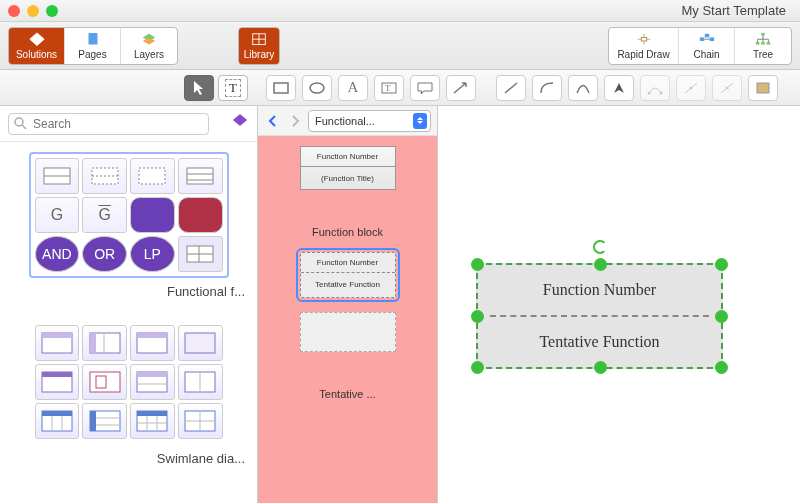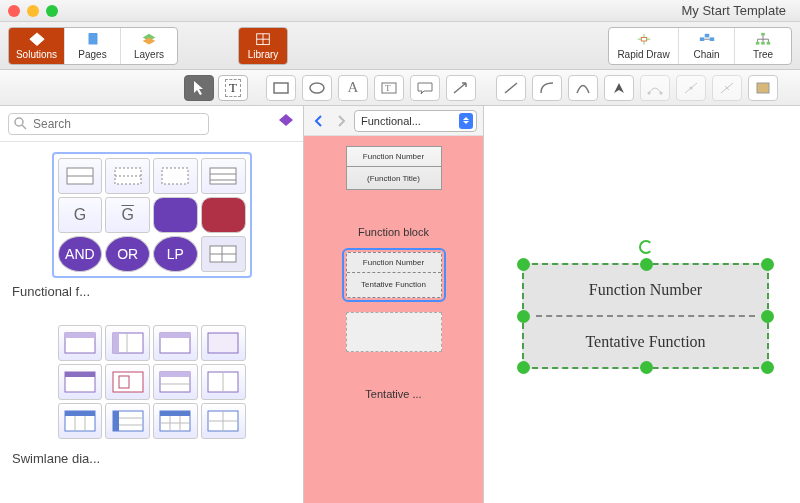--- a/index.html
+++ b/index.html
@@ -13,46 +13,46 @@
   .title { flex:1; text-align:right; font-size:13px; color:#444; padding-right:6px;}
   
   
   .toolbar1 { height:48px; background:linear-gradient(#f2f2f2,#e6e6e6); border-bottom:1px solid #ccc; display:flex; align-items:center; padding:0 8px; gap:0;}
   .seggrp { display:flex; border:1px solid #bbb; border-radius:4px; overflow:hidden; background:#fff;}
   .segbtn { width:56px; height:36px; display:flex; flex-direction:column; align-items:center; justify-content:center; font-size:10px; gap:1px; border-right:1px solid #ddd; cursor:pointer;}
   .segbtn:last-child{border-right:none;}
   .segbtn.active{background:#c2410c; color:#fff;}
   .segbtn .ico{width:18px; height:16px; display:flex; align-items:center; justify-content:center;}
   .spacer{flex:1;}
-  .seggrp.lib .segbtn{width:48px;}
+  .seggrp.lib .segbtn{width:40px;}
   
   
   .toolbar2 { height:36px; background:linear-gradient(#fafafa,#ececec); border-bottom:1px solid #ccc; display:flex; align-items:center;}
   .tb2-left{width:258px; display:flex; align-items:center; justify-content:flex-end; gap:4px; padding-right:10px;}
   .toolbtn{width:30px; height:26px; border:1px solid #bbb; border-radius:4px; background:#fff; display:flex; align-items:center; justify-content:center; cursor:pointer;}
   .toolbtn.dark{background:#6e6e6e; color:#fff; border-color:#666;}
   .tb2-shapes{display:flex; gap:6px; padding-left:8px;}
   .shapebtn{width:30px; height:26px; border:1px solid #ccc; border-radius:4px; background:#fff; display:flex; align-items:center; justify-content:center; cursor:pointer; color:#777;}
   .shapebtn svg{width:18px; height:16px;}
   .shapebtn.dim{opacity:.55;}
   
   
   .main{display:flex; height:calc(503px - 22px - 48px - 36px);}
-  .sidebar{width:304px; border-right:1px solid #ccc; background:#fff; display:flex; flex-direction:column;}
+  .sidebar{width:258px; border-right:1px solid #ccc; background:#fff; display:flex; flex-direction:column;}
   .search-row{display:flex; align-items:center; gap:6px; padding:6px 8px; border-bottom:1px solid #e4e4e4;}
   .search-input{flex:1; height:22px; border:1px solid #ccc; border-radius:4px; padding:0 20px 0 24px; font-size:12px; color:#888; background:#fff;}
   .search-wrap{position:relative; flex:1;}
   .search-wrap .mag{position:absolute; left:6px; top:4px; color:#aaa;}
   .home-ico{color:#8a49c9; font-size:18px; cursor:pointer;}
   .stencils{flex:1; overflow:auto; padding:10px 12px;}
   .stencil-group{margin-bottom:20px;}
   .stencil-grid{width:200px; border:2px solid #9bb9ff; border-radius:4px; padding:4px; display:grid; grid-template-columns:repeat(4,1fr); gap:3px; background:#fff; margin:0 auto 6px;}
   .stencil-grid.noborder{border-color:transparent;}
   .cell{height:36px; border:1px solid #ccc; border-radius:3px; background:linear-gradient(#fafaff,#eef); display:flex; align-items:center; justify-content:center; font-size:11px; color:#666;}
-  .stencil-label{text-align:left; font-size:13px; color:#444;}
+  .stencil-label{text-align:right; font-size:13px; color:#444;}
   
   
   .libpanel{width:180px; border-right:1px solid #ccc; background:#fca5a5; display:flex; flex-direction:column;}
   .libhead{height:30px; display:flex; align-items:center; padding:4px 6px; gap:4px; border-bottom:1px solid #e0e0e0; background:#f4f4f4;}
   .navarrow{width:18px; height:18px; display:flex; align-items:center; justify-content:center; color:#2a6cff; cursor:pointer;}
   .navarrow.dim{color:#bbb;}
   .libselect{flex:1; height:22px; border:1px solid #bbb; border-radius:4px; background:#fff; font-size:11px; padding:0 16px 0 6px; position:relative; display:flex; align-items:center; cursor:pointer;}
   .libselect .caret{position:absolute; right:3px; top:2px; width:14px; height:16px; background:#3d7dff; border-radius:3px; display:flex; flex-direction:column; align-items:center; justify-content:center; gap:0;}
   .libselect .caret::before{content:""; border-left:3px solid transparent; border-right:3px solid transparent; border-bottom:3px solid #fff;}
   .libselect .caret::after{content:""; border-left:3px solid transparent; border-right:3px solid transparent; border-top:3px solid #fff; margin-top:1px;}

